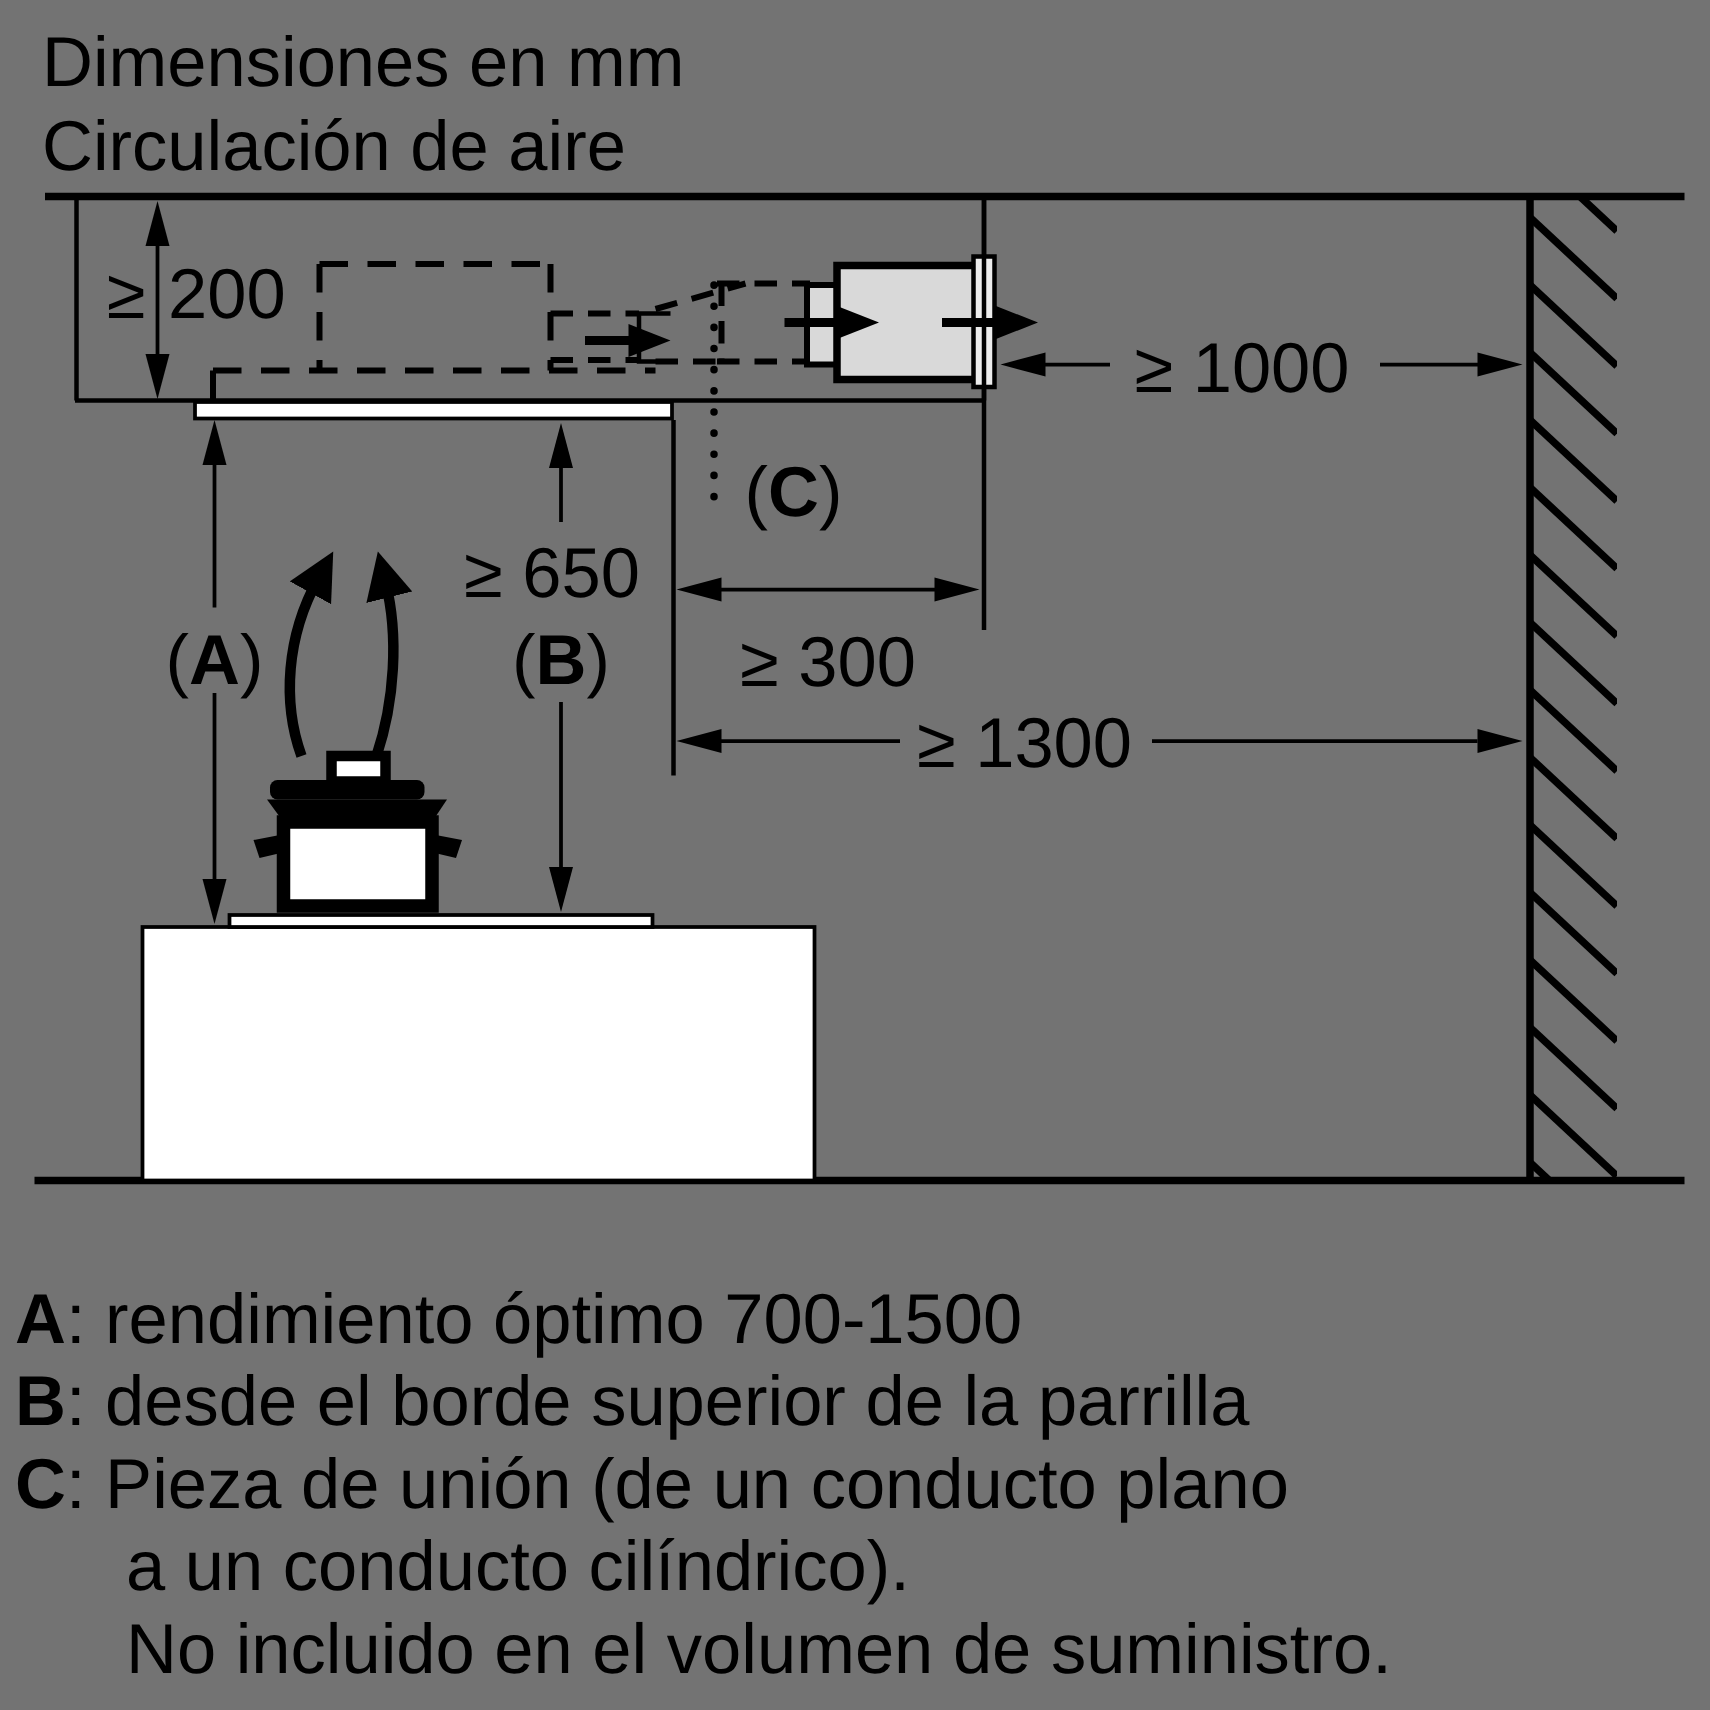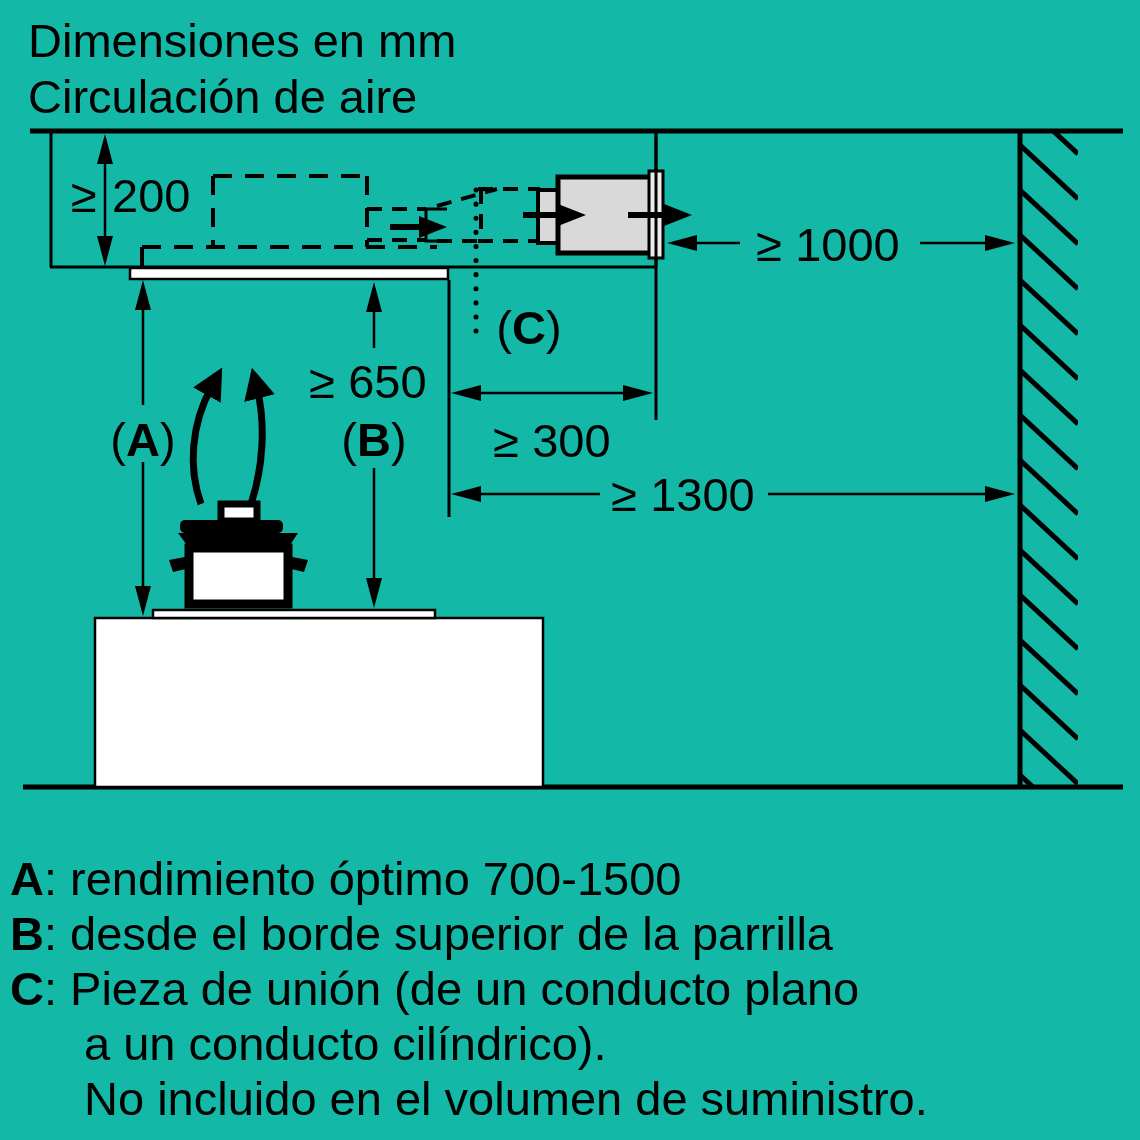--- a/index.html
+++ b/index.html
@@ -1,16 +1,16 @@
 <!DOCTYPE html>
 <html><head>
 <meta charset="utf-8">
 <style>
   html,body{margin:0;padding:0;background:#ffffff;}
-  .stage{position:relative;width:1140px;height:1140px;background:#14b8a6;overflow:hidden;}
+  .stage{position:relative;width:1140px;height:1140px;background:#737373;overflow:hidden;}
   svg{display:block;}
   text, tspan{font-family:"Liberation Sans","DejaVu Sans",sans-serif;font-size:47px;fill:#000;}
   .b{font-weight:bold;}
   .ln{stroke:#000;stroke-width:3;fill:none;}
   .thick{stroke:#000;stroke-width:5;fill:none;}
   .thin{stroke:#000;stroke-width:2.5;fill:#fff;}
   .dash{stroke:#000;stroke-width:4;fill:none;stroke-dasharray:19 13;}
   .dash2{stroke:#000;stroke-width:4;fill:none;stroke-dasharray:15 10;}
   .dot{stroke:#000;stroke-width:5;fill:none;stroke-dasharray:0.1 14;stroke-linecap:round;}
   .dim{stroke:#000;stroke-width:2.5;fill:none;}

